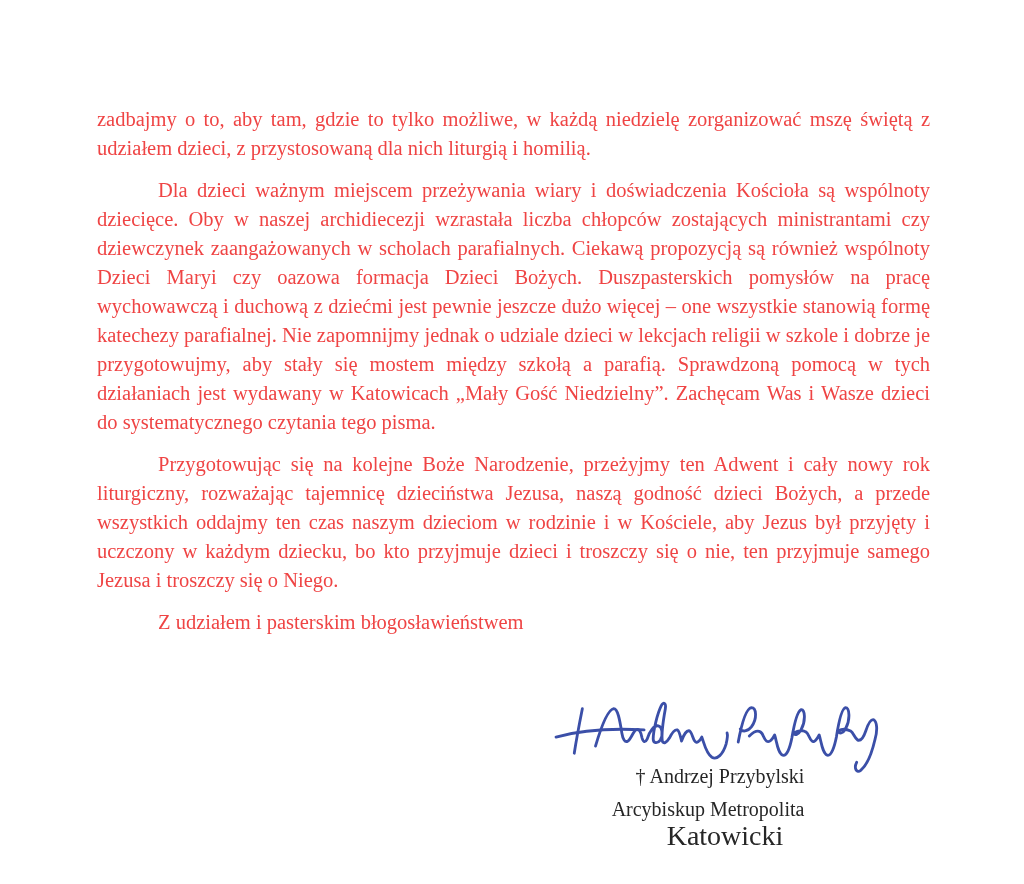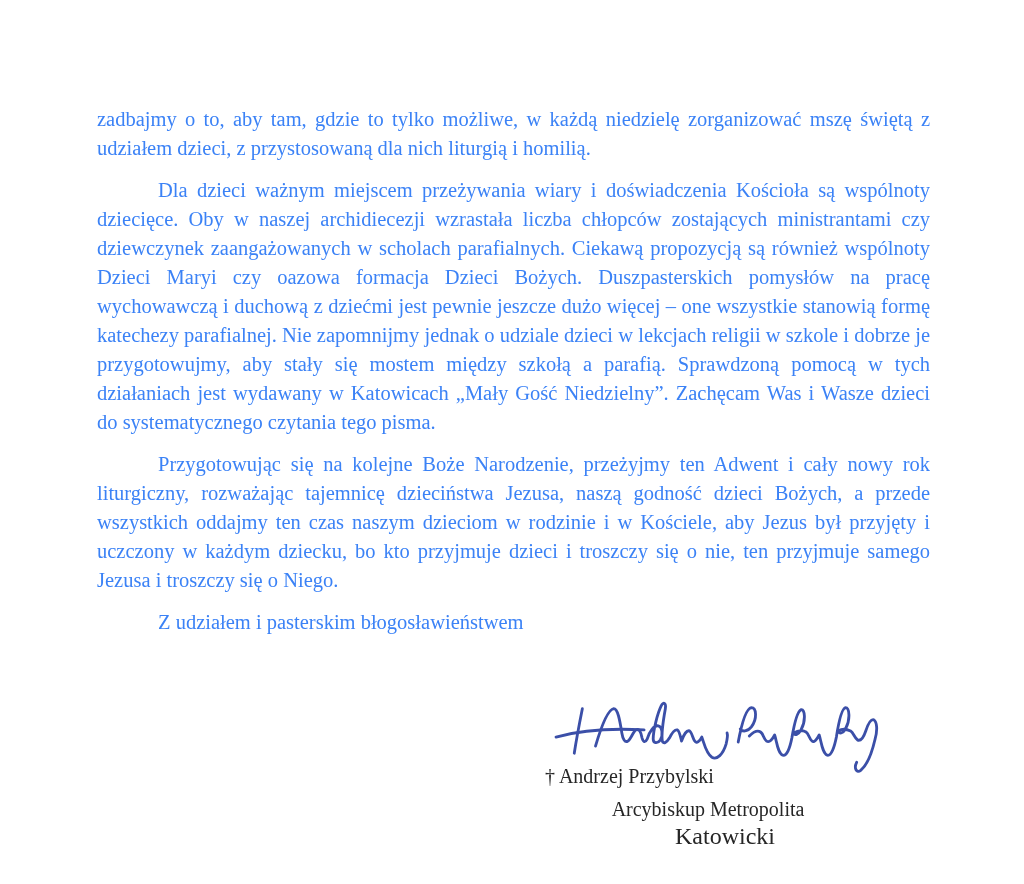--- a/index.html
+++ b/index.html
@@ -21,21 +21,21 @@
     left: 97px;
     top: 105px;
     width: 833px;
   }
   .content p {
     margin: 0 0 13px 0;
     font-size: 20.5px;
     line-height: 29px;
     text-align: justify;
     text-indent: 61px;
-    color: #3b82f6;
+    color: #ef4444;
   }
   .content p.no-indent {
     text-indent: 0;
   }
   .closing-line {
     margin: 0;
     font-size: 20.5px;
     line-height: 29px;
     text-indent: 21px;
     text-align: left;
@@ -46,41 +46,42 @@
     left: 553px;
     top: 695px;
     width: 334px;
     height: 82px;
   }
   .sig-name {
     position: absolute;
     left: 545px;
     top: 763px;
     width: 350px;
+    text-align: center;
     font-size: 20px;
     line-height: 26px;
     color: #262626;
   }
   .sig-title-1 {
     position: absolute;
     left: 528px;
     top: 796px;
     width: 360px;
     text-align: center;
     font-size: 20px;
     line-height: 26px;
     color: #262626;
   }
   .sig-title-2 {
     position: absolute;
     left: 545px;
     top: 823px;
     width: 360px;
     text-align: center;
-    font-size: 24px;
+    font-size: 28px;
     line-height: 26px;
     color: #262626;
   }
 </style>
 </head>
 <body>
 
 <div class="page">
 
   <div class="content">

